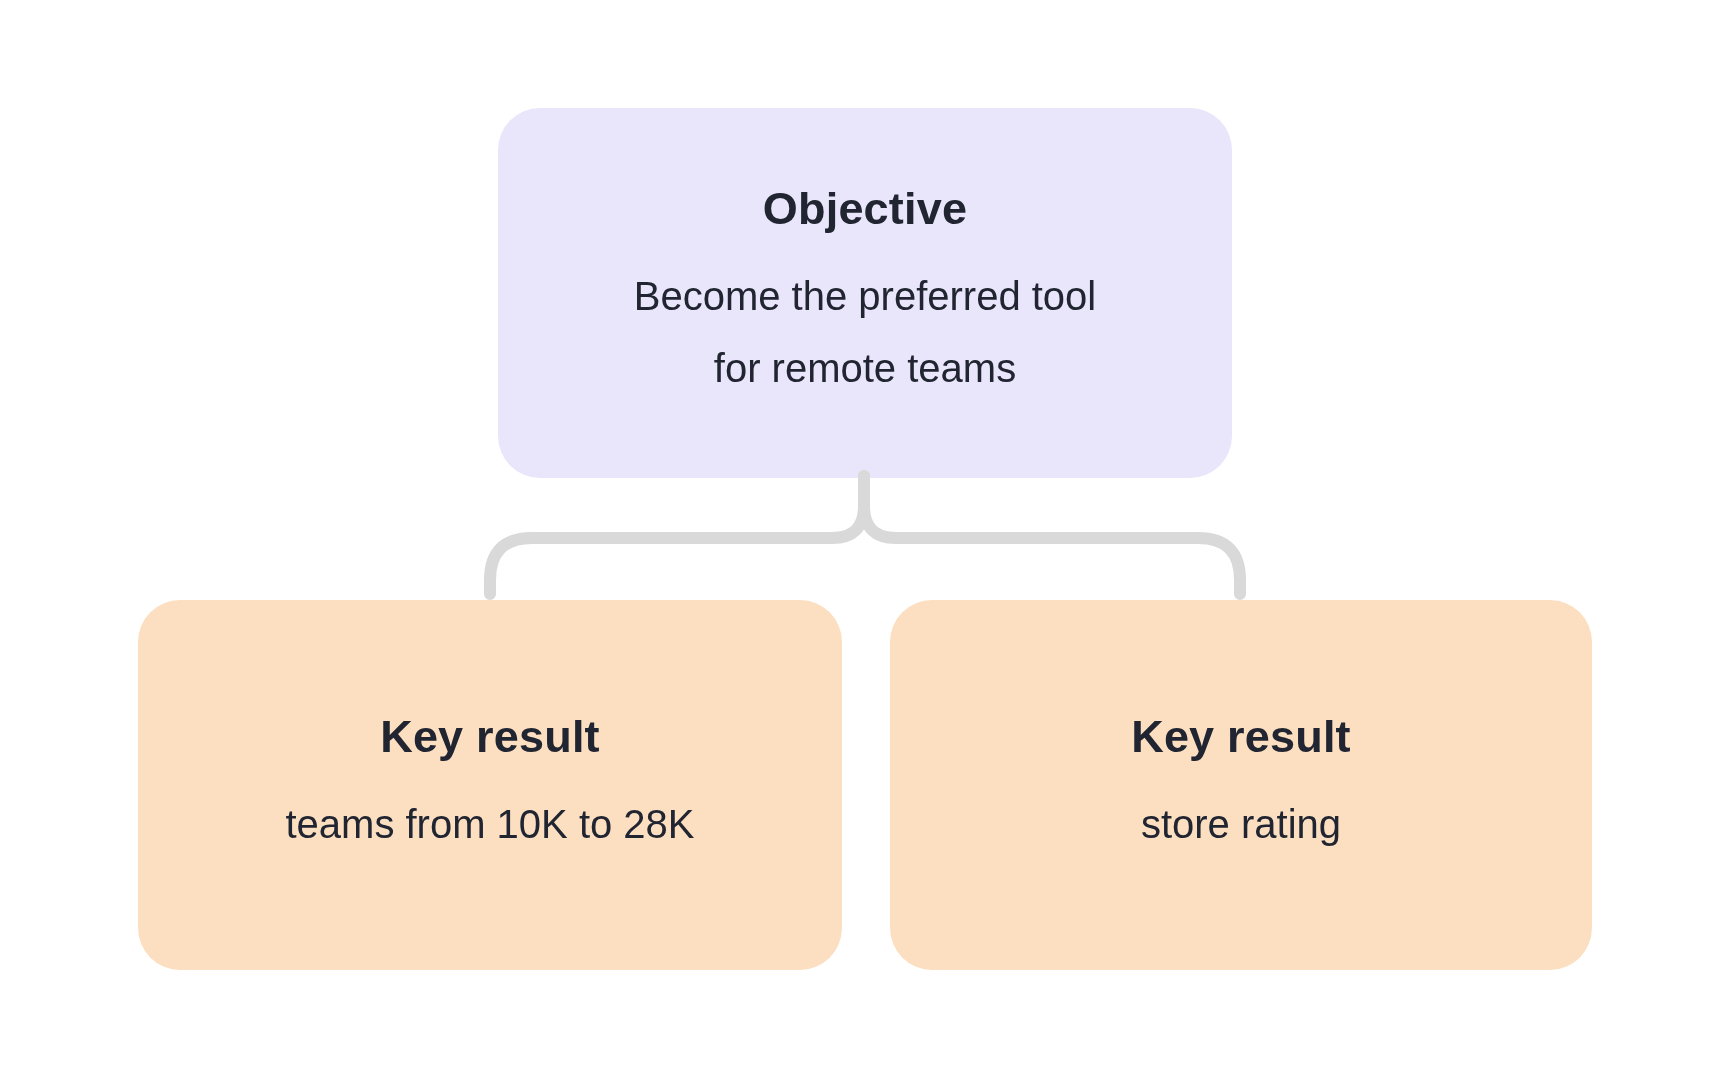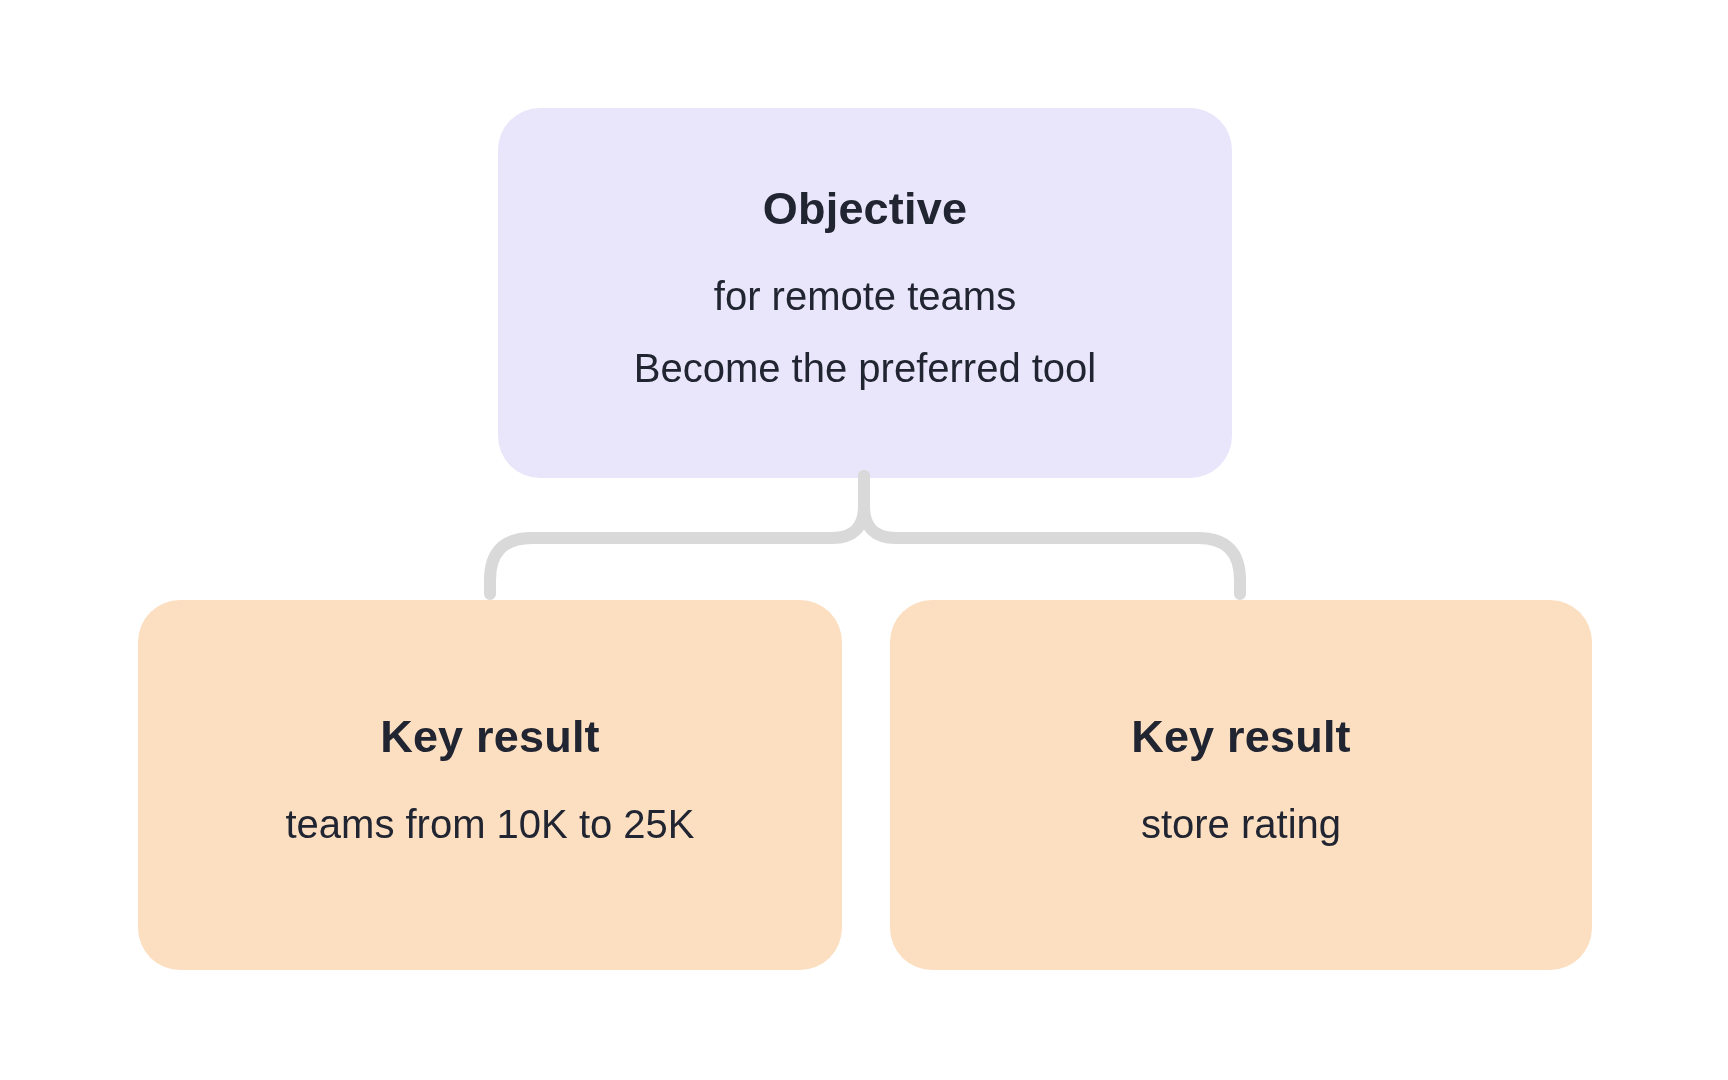--- a/index.html
+++ b/index.html
@@ -77,27 +77,27 @@
 
 <div class="canvas">
 
   <svg class="connectors" viewBox="0 0 1728 1080" xmlns="http://www.w3.org/2000/svg" aria-hidden="true">
     <path d="M864 476 L864 506 Q864 538 832 538 L532 538 Q490 538 490 580 L490 594"></path>
     <path d="M864 476 L864 506 Q864 538 896 538 L1198 538 Q1240 538 1240 580 L1240 594"></path>
   </svg>
 
   <div class="node objective">
     <div class="node-title">Objective</div>
+    <div class="node-line">Become the preferred tool</div>
     <div class="node-line">for remote teams</div>
-    <div class="node-line">Become the preferred tool</div>
   </div>
 
   <div class="node key-left">
     <div class="node-title">Key result</div>
-    <div class="node-line">teams from 10K to 25K</div>
+    <div class="node-line">teams from 10K to 28K</div>
   </div>
 
   <div class="node key-right">
     <div class="node-title">Key result</div>
     <div class="node-line">store rating</div>
   </div>
 
 </div>
 
 </body></html>

